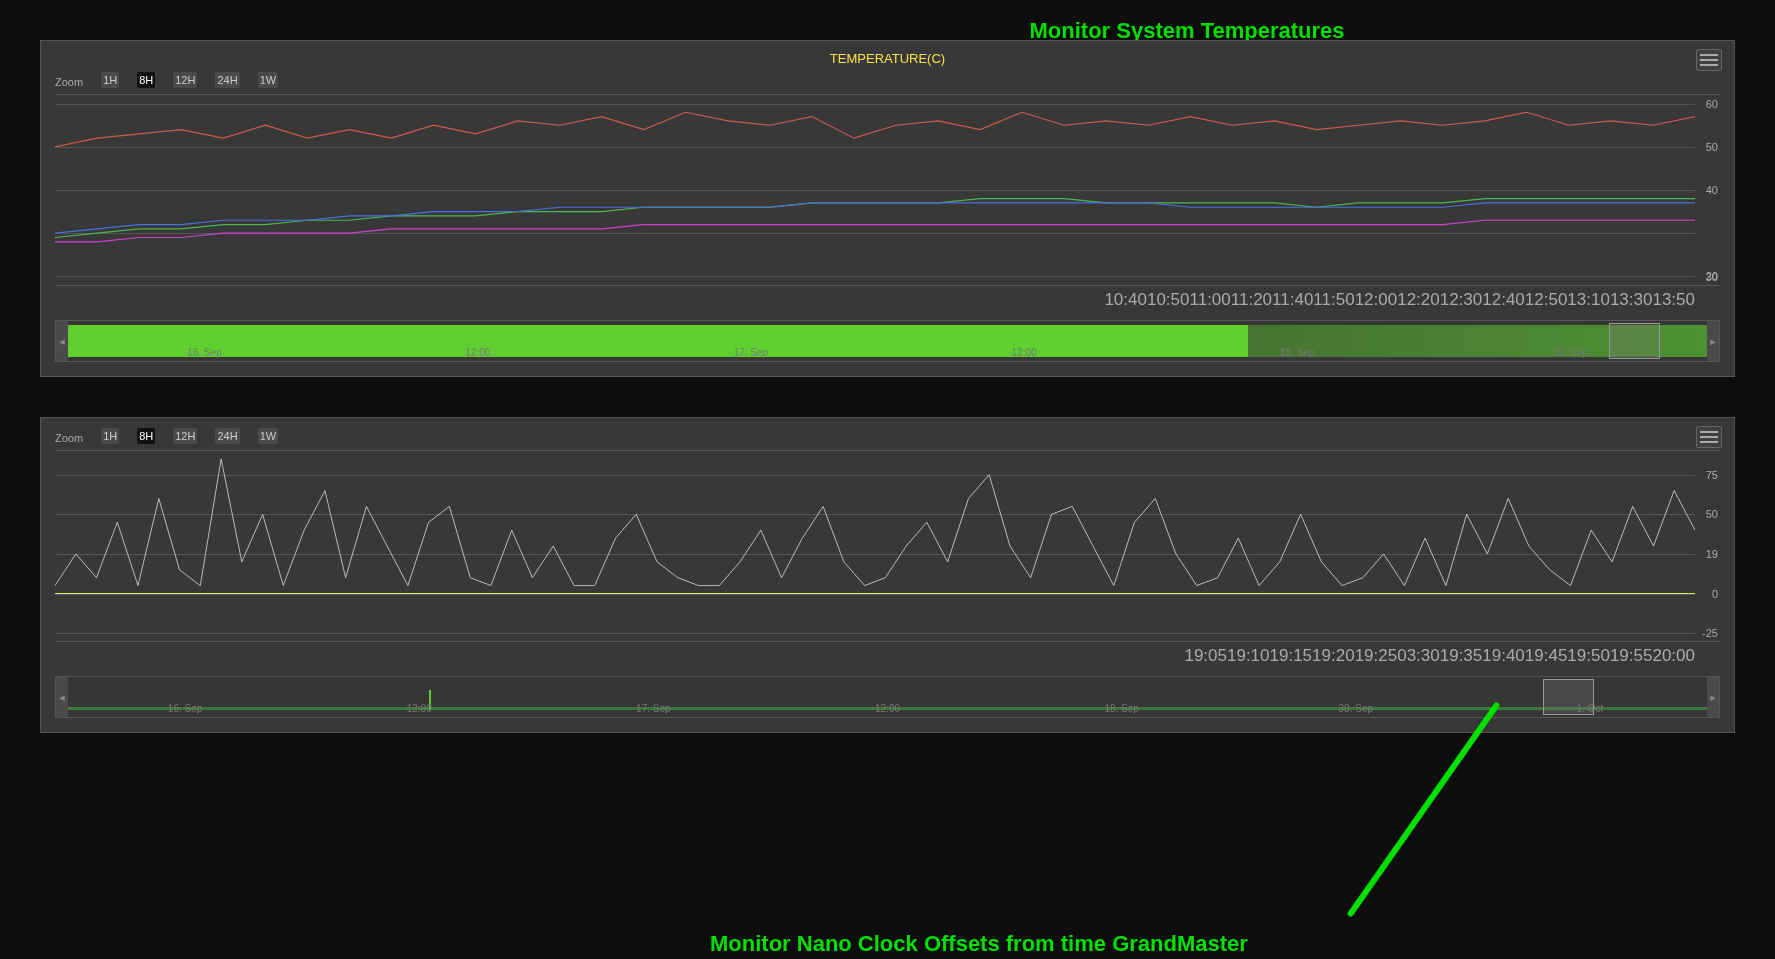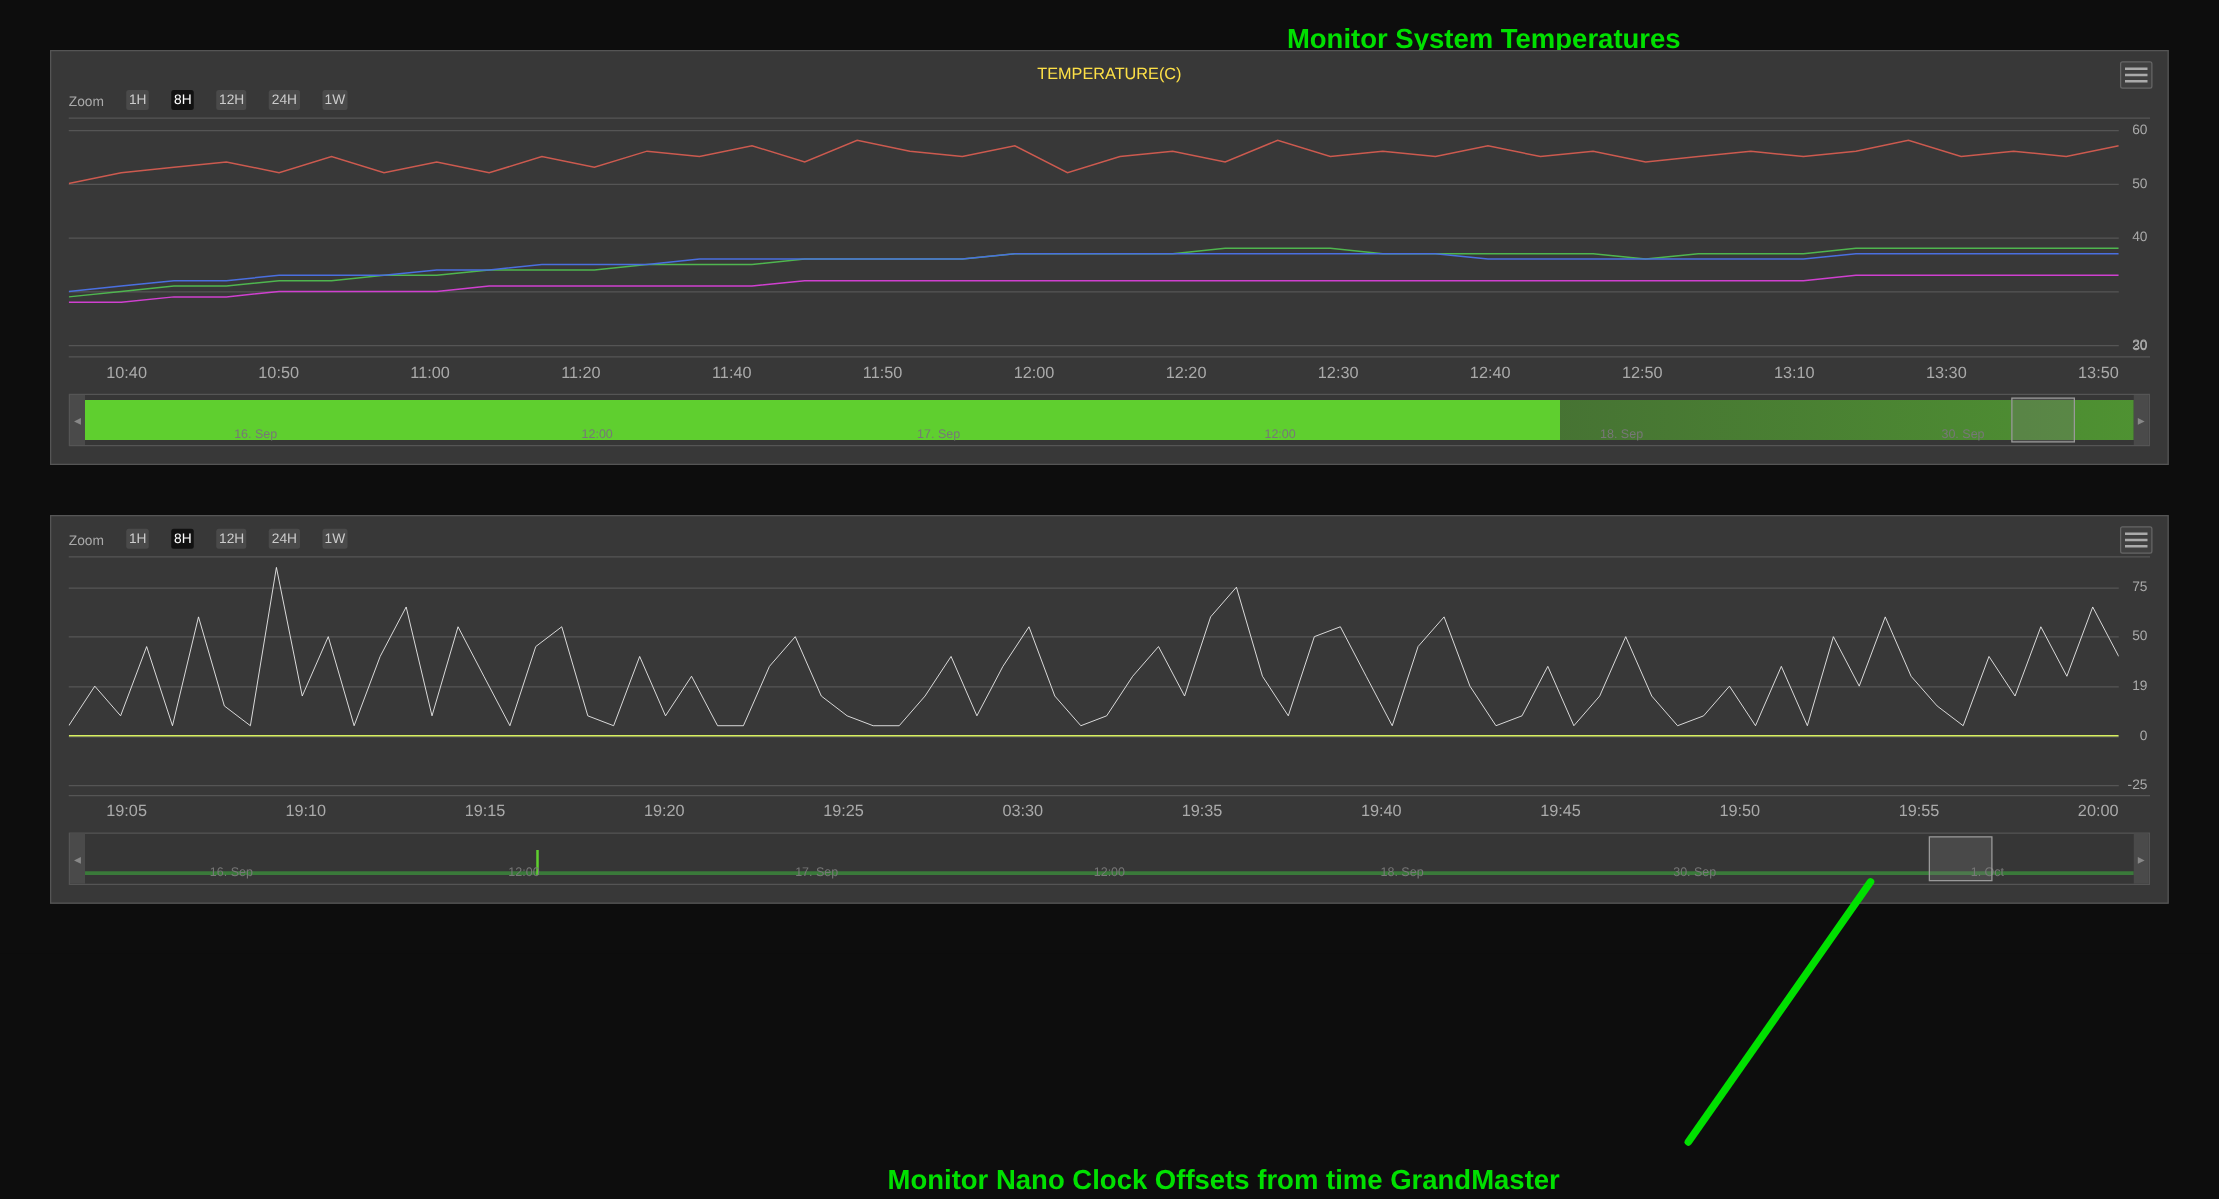--- a/index.html
+++ b/index.html
@@ -9,21 +9,21 @@
 .panel{position:relative;background:#383838;border:1px solid #555;padding:10px 14px 14px 14px}
 .panel-title{text-align:center;color:#fde047;font-size:13px;margin-bottom:6px}
 .hamburger{position:absolute;right:12px;top:8px;width:18px;height:16px;border:1px solid #666;border-radius:2px;display:flex;flex-direction:column;justify-content:center;gap:3px;padding:2px 3px;cursor:pointer;background:#404040}
 .hamburger span{height:2px;background:#aaa}
 .zoom-row{display:flex;align-items:flex-end;gap:18px;margin-bottom:6px;color:#aaa}
 .zoom-row .btn{background:#4a4a4a;color:#ccc;padding:2px 2px;border-radius:2px;cursor:pointer;font-size:11px}
 .zoom-row .btn.sel{background:#111;color:#fff}
 .chart-area{position:relative;height:190px;border-top:1px solid #555;border-bottom:1px solid #555}
 .grid-line{position:absolute;left:0;right:25px;height:1px;background:#555}
 .y-label{position:absolute;right:2px;color:#aaa;font-size:11px;transform:translateY(-50%)}
-.x-axis{display:flex;justify-content:space-between;padding:4px 25px 0 30px;color:#aaa;font-size:13px}
+.x-axis{display:flex;justify-content:flex-end;padding:4px 25px 0 30px;color:#aaa;font-size:17px}
 .nav{position:relative;height:40px;margin-top:10px;background:#363636;border:1px solid #555}
 .nav-left,.nav-right{position:absolute;top:0;bottom:0;width:12px;background:#4a4a4a;cursor:pointer;display:flex;align-items:center;justify-content:center;color:#888}
 .nav-left{left:0}.nav-right{right:0}
 .nav-body{position:absolute;left:12px;right:12px;top:0;bottom:0}
 .nav-handle{position:absolute;top:2px;bottom:2px;border:1px solid #999;background:rgba(120,120,120,.3);cursor:ew-resize}
 .nav-tick{position:absolute;bottom:3px;color:#777;font-size:10px;transform:translateX(-50%)}
 svg.plot{position:absolute;left:0;top:0;width:calc(100% - 25px);height:100%}
 </style>
 </head>
 <body>

